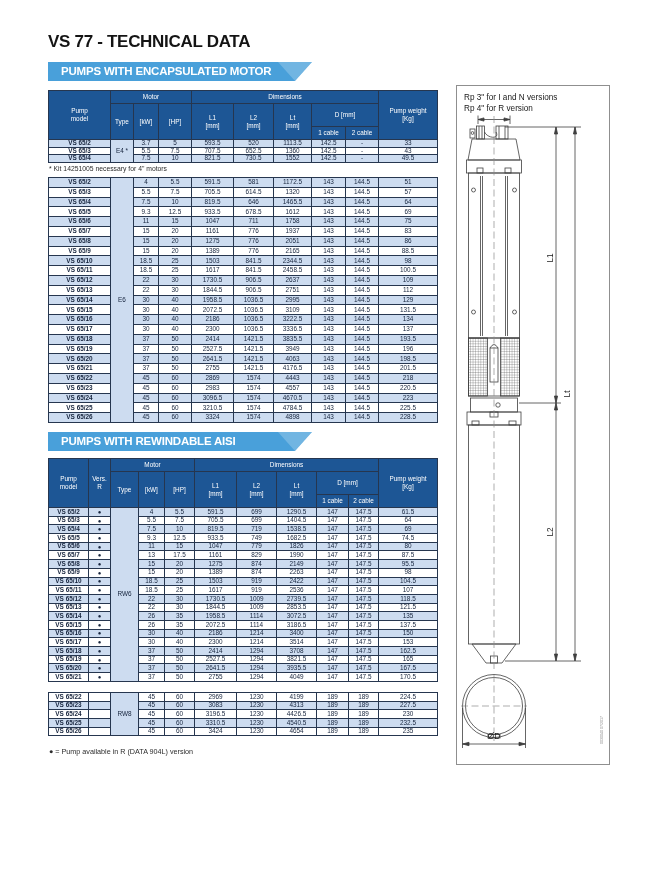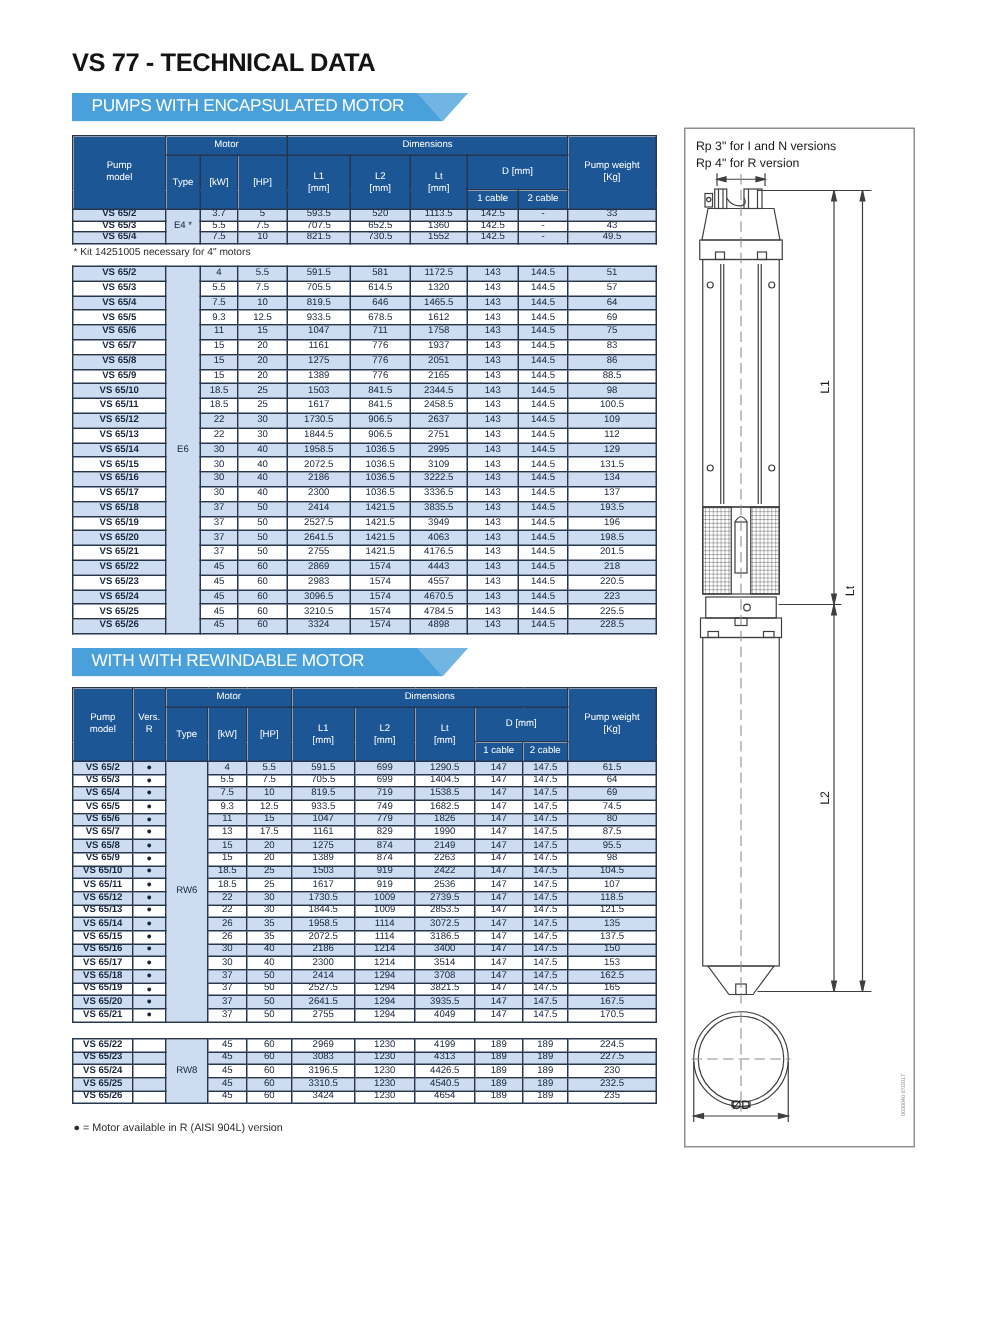--- a/index.html
+++ b/index.html
@@ -8,21 +8,21 @@
     font-family:"Liberation Sans", sans-serif;
     -webkit-font-smoothing:antialiased;
   }
   .page-title{
     position:absolute;left:48px;top:32px;
     font-size:17px;font-weight:bold;color:#141414;letter-spacing:-0.3px;
   }
   .banner{
     position:absolute;left:48px;width:264px;height:19px;
     background:#49a0da;color:#ffffff;
-    font-size:11.5px;font-weight:normal;line-height:19px;
+    font-size:11.5px;font-weight:bold;line-height:19px;
     padding-left:13px;box-sizing:border-box;letter-spacing:-0.2px;
     clip-path:polygon(0 0,100% 0,calc(100% - 17px) 100%,0 100%);
   }
   .banner::after{
     content:"";position:absolute;top:0;right:0;width:34px;height:100%;
     background:rgba(255,255,255,0.22);
     clip-path:polygon(0 0,34px 0,17px 100%);
   }
   #banner-enc{top:62px;}
   #banner-rew{top:432px;}
@@ -435,21 +435,21 @@
         <td>3324</td>
         <td>1574</td>
         <td>4898</td>
         <td>143</td>
         <td>144.5</td>
         <td>228.5</td>
       </tr>
     </tbody>
   </table>
 
-<div class="banner" id="banner-rew">WITH WITH REWINDABLE MOTOR</div>
+<div class="banner" id="banner-rew">PUMPS WITH REWINDABLE AISI</div>
 
 <table class="dt" id="t-rw6">
     <colgroup>
       <col style="width:40px">
       <col style="width:22px">
       <col style="width:28px">
       <col style="width:26px">
       <col style="width:30px">
       <col style="width:42px">
       <col style="width:40px">
@@ -801,21 +801,21 @@
         <td>60</td>
         <td>3424</td>
         <td>1230</td>
         <td>4654</td>
         <td>189</td>
         <td>189</td>
         <td>235</td>
       </tr>
     </tbody>
   </table>
-<div class="note" id="note-dot">● = Motor available in R (AISI 904L) version</div>
+<div class="note" id="note-dot">● = Pump available in R (DATA 904L) version</div>
 
 <div class="drawing-frame">
   <svg width="152" height="678" viewBox="0 0 152 678">
     <defs>
       <pattern id="hatch" width="2.6" height="2.6" patternUnits="userSpaceOnUse">
         <path d="M0 0H2.6M0 0V2.6" stroke="#4a4a4a" stroke-width="0.55"></path>
       </pattern>
     </defs>
 
     <text class="svg-note" x="7" y="14">Rp 3" for I and N versions</text>

